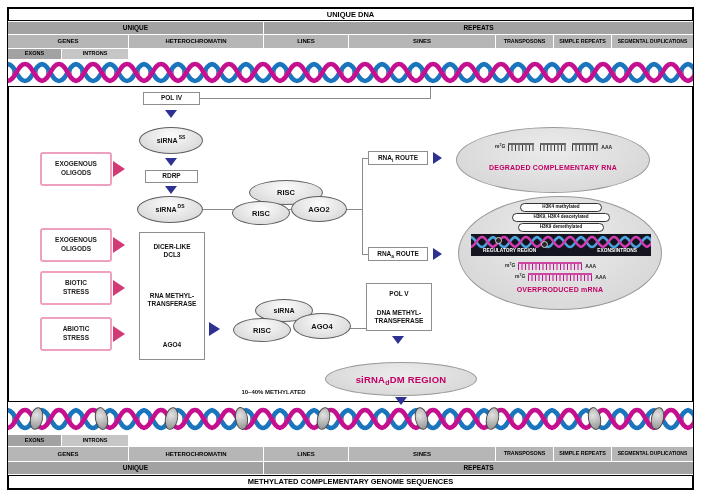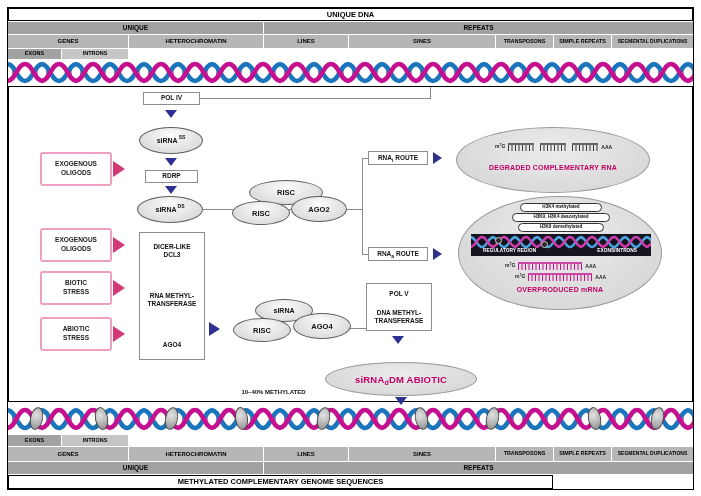--- a/index.html
+++ b/index.html
@@ -260,21 +260,21 @@
 <div class="box polvbox" style="left:366px;top:283px;width:66px;height:48px;">
   <div>POL V</div>
   <div>
     <div>DNA METHYL-</div>
     <div>TRANSFERASE</div>
   </div>
 </div>
 <div class="tri-down" style="left:392px;top:336px;"></div>
 
 <div class="big-ellipse" style="left:325px;top:362px;width:152px;height:34px;display:flex;align-items:center;justify-content:center;">
-  <span class="mag" style="font-weight:bold;font-size:9.5px;letter-spacing:.2px;"><span>siRNA</span><span class="subc">d</span><span>DM ABIOTIC</span></span>
+  <span class="mag" style="font-weight:bold;font-size:9.5px;letter-spacing:.2px;"><span>siRNA</span><span class="subc">d</span><span>DM REGION</span></span>
 </div>
 
 <div class="abs" style="left:226px;top:389px;width:95px;text-align:center;font-size:6px;font-weight:bold;color:#111;"><span>10–40% METHYLATED</span></div>
 <div class="tri-down" style="left:395px;top:397px;"></div>
 
 <svg class="abs" style="left:8px;top:405px;" width="685" height="28">
   <defs>
     <pattern id="hxB" width="34" height="28" patternUnits="userSpaceOnUse">
       <line x1="5" y1="6" x2="5" y2="22" stroke="#8d7bc0" stroke-width="2"></line>
       <line x1="10" y1="9" x2="10" y2="19" stroke="#c87fc0" stroke-width="2"></line>
@@ -325,15 +325,15 @@
     <span>SEGMENTAL DUPLICATIONS</span>
   </div>
 
 <div class="bar dark" style="left:8px;top:462px;width:255px;height:12px;font-size:6.5px;">
     <span>UNIQUE</span>
   </div>
 <div class="bar dark" style="left:264px;top:462px;width:429px;height:12px;font-size:6.5px;">
     <span>REPEATS</span>
   </div>
 
-<div class="bar white" style="left:8px;top:475px;width:545px;height:14px;font-size:7.5px;">
+<div class="bar white" style="left:8px;top:475px;width:685px;height:14px;font-size:7.5px;">
     <span>METHYLATED COMPLEMENTARY GENOME SEQUENCES</span>
   </div>
 
 </body></html>

